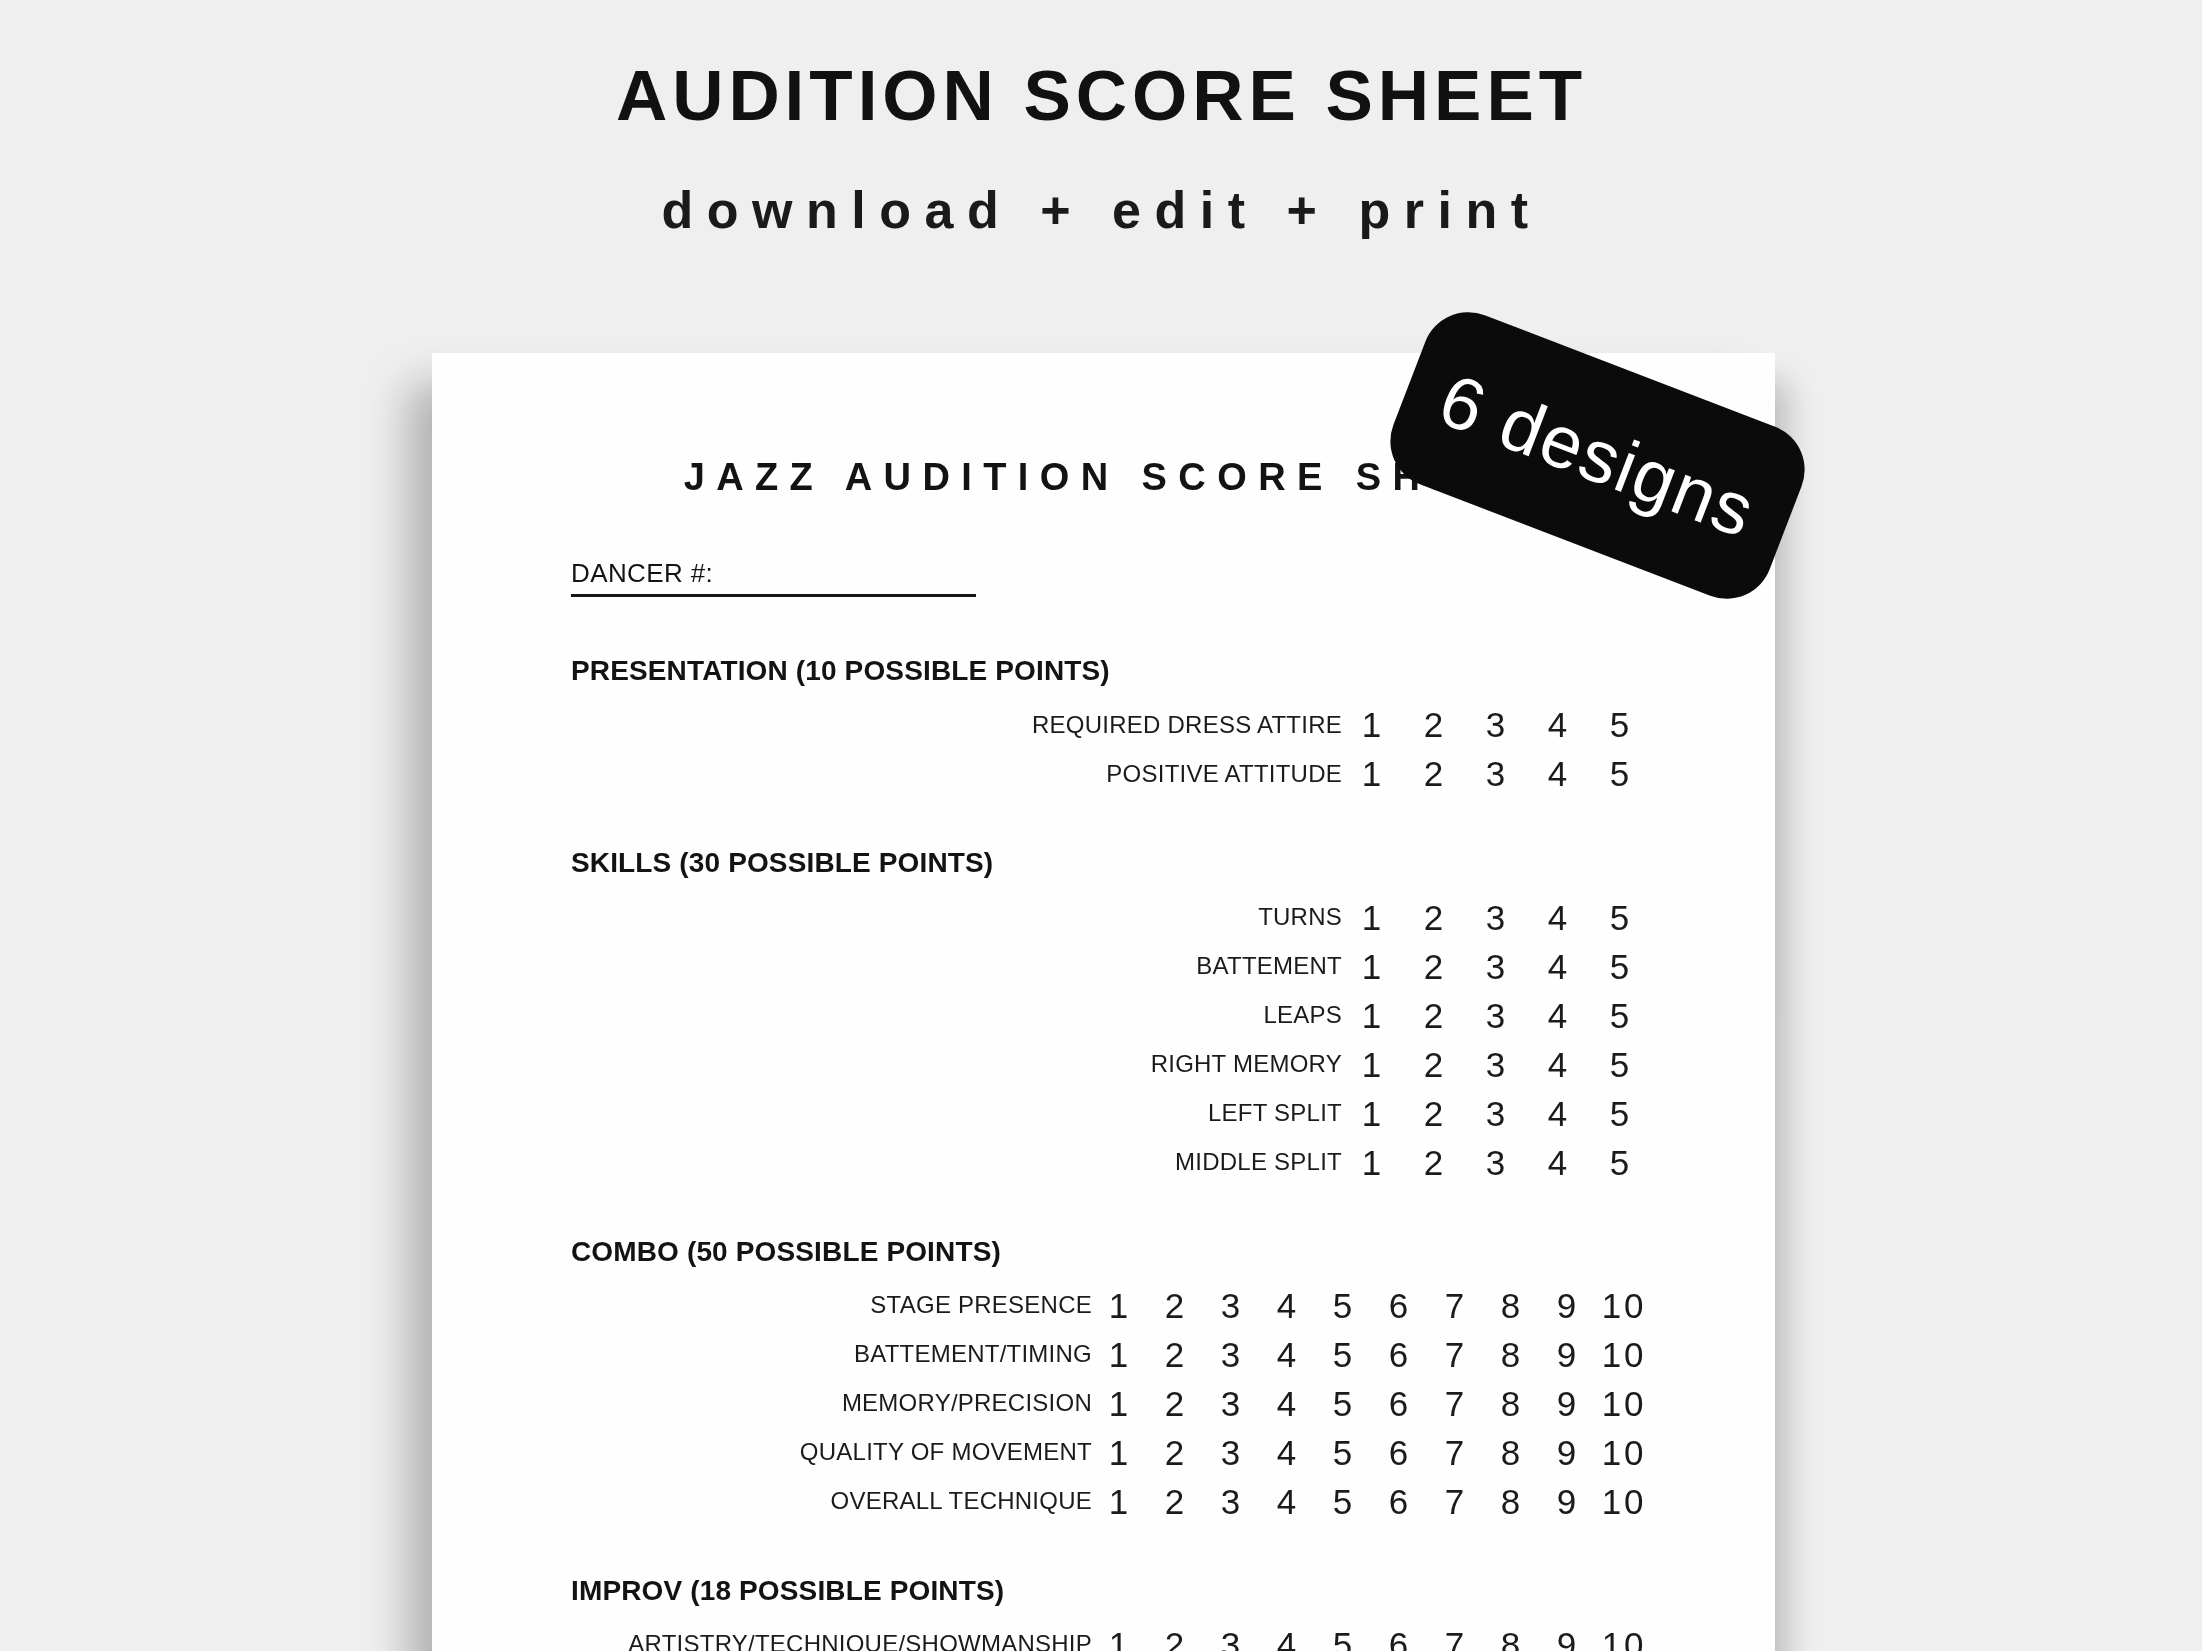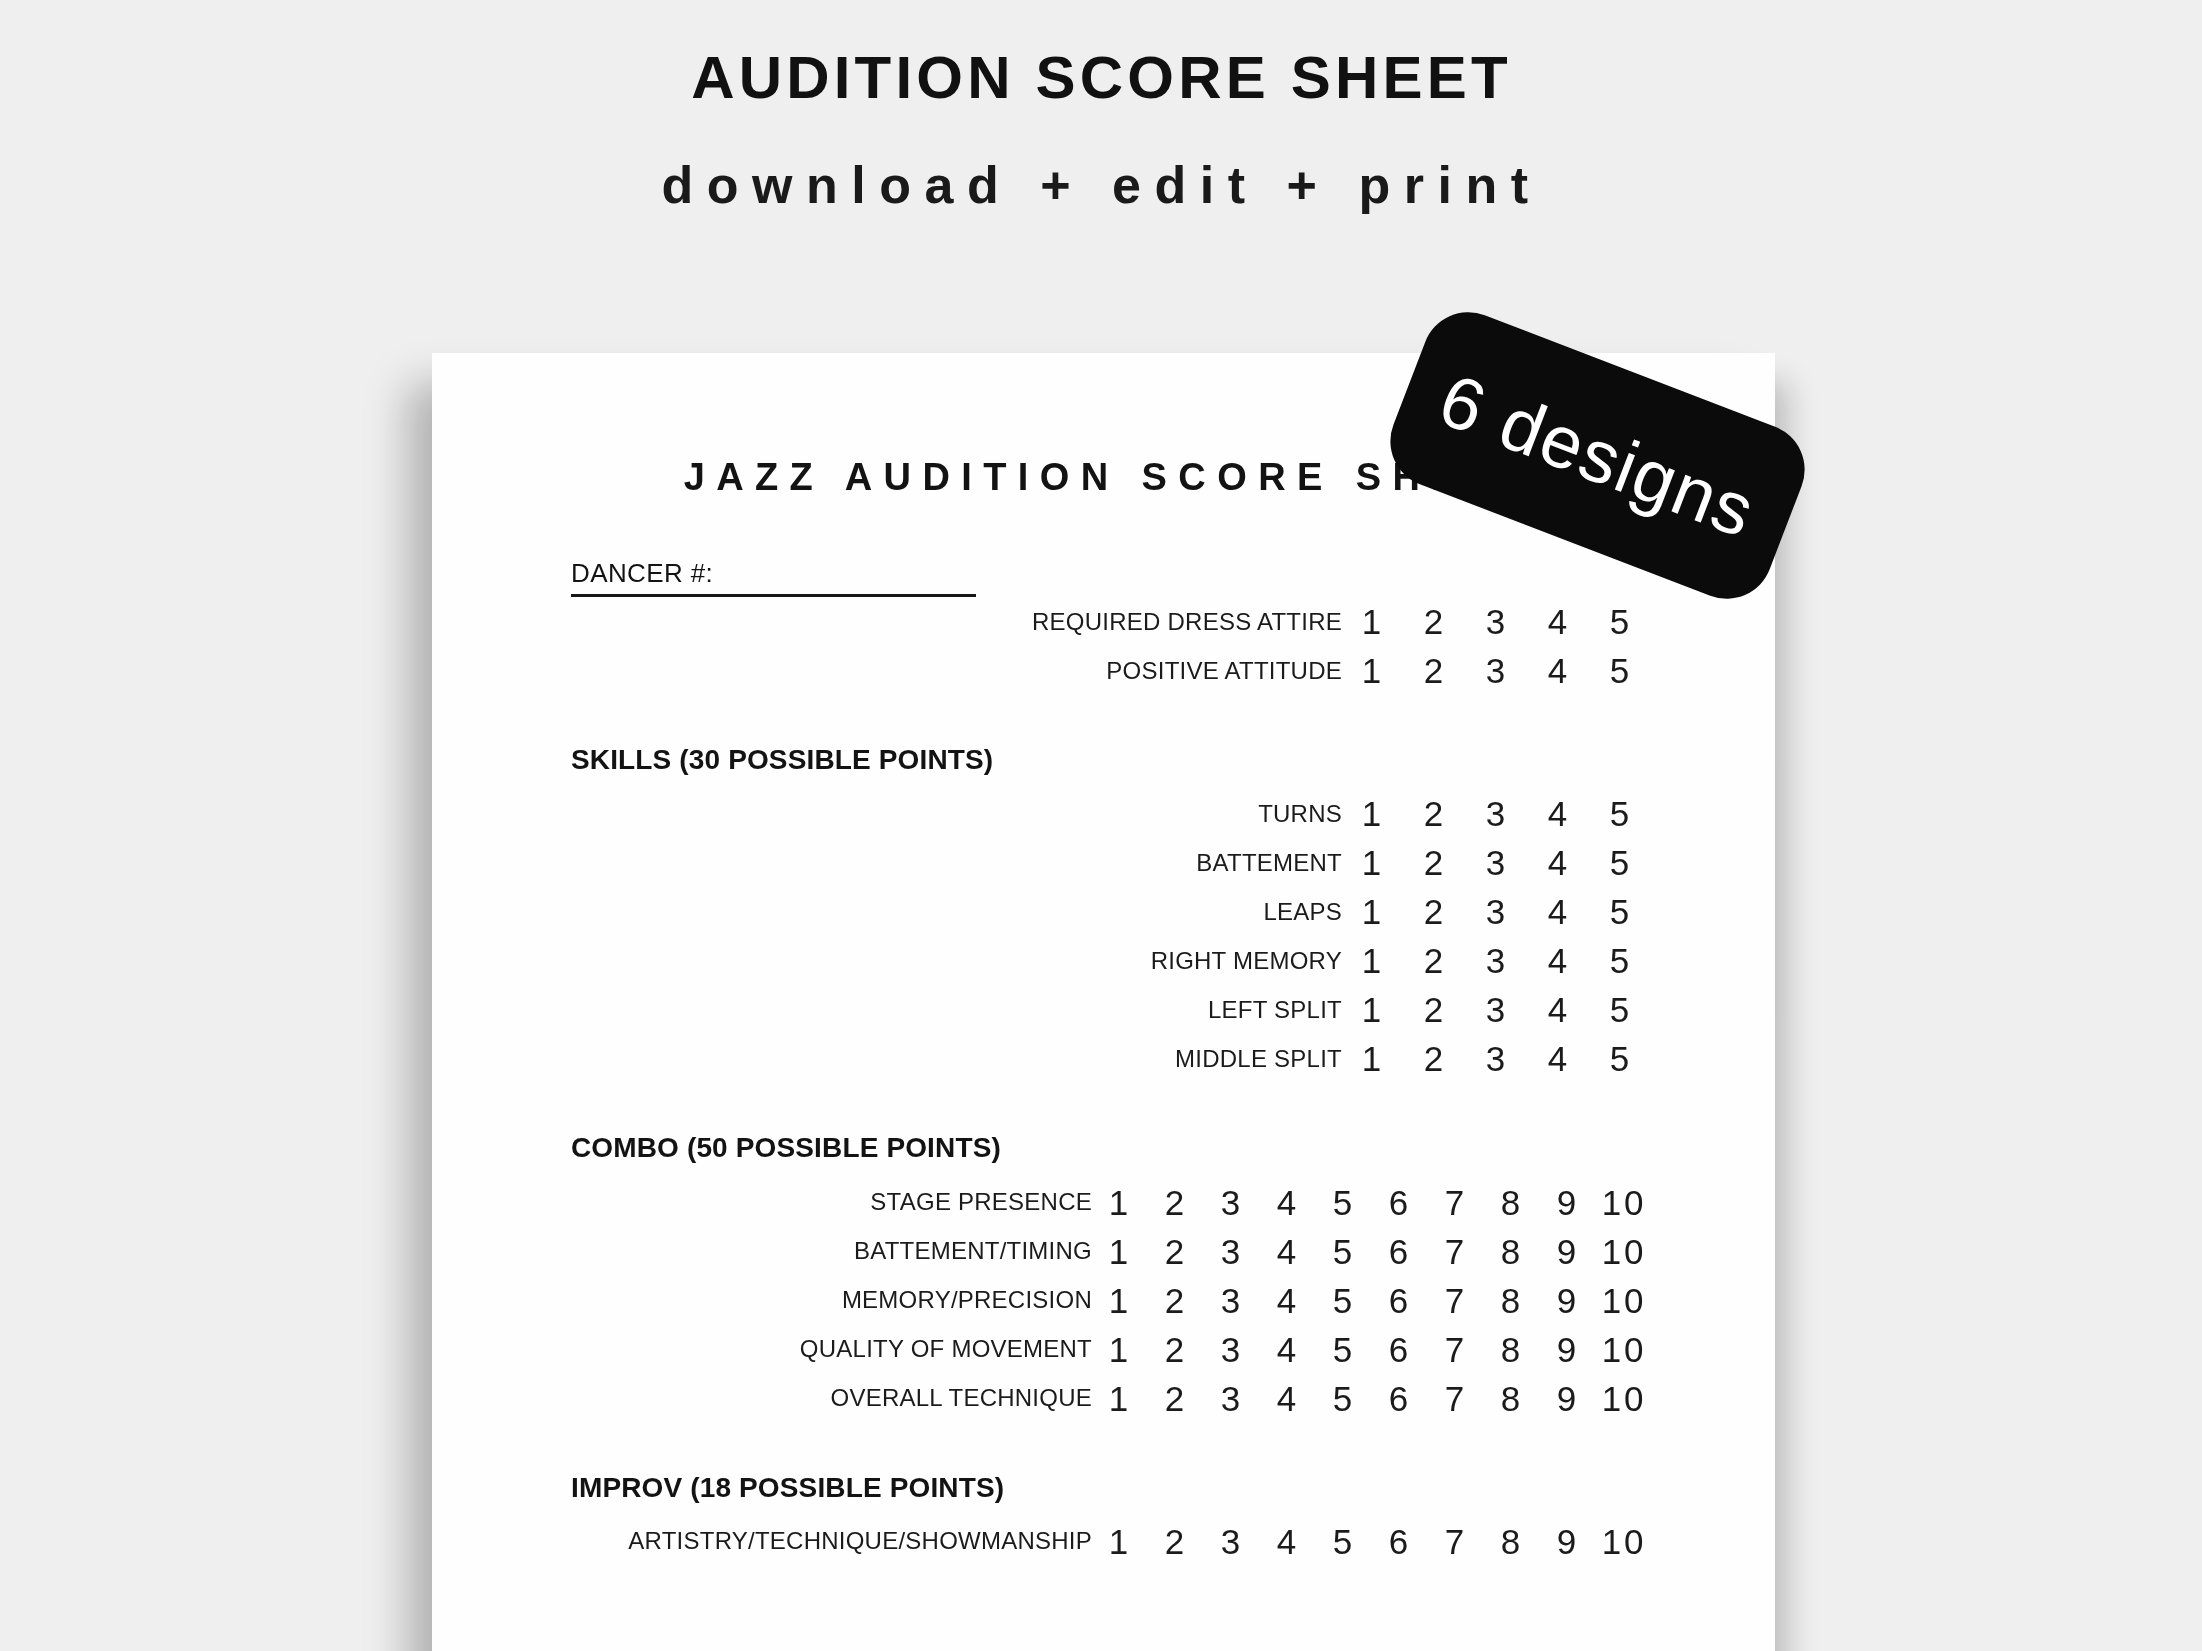--- a/index.html
+++ b/index.html
@@ -5,22 +5,22 @@
   html,body{margin:0;padding:0;}
   body{
     width:2203px;height:1652px;overflow:hidden;position:relative;
     background:#efefef;
     font-family:"Liberation Sans","DejaVu Sans",sans-serif;
     color:#161616;
   }
   
   .poster-header{position:absolute;top:0;left:0;width:2203px;text-align:center;z-index:1;}
   .poster-title{
-    margin:0;padding-top:43px;
-    font-size:60px;font-weight:800;letter-spacing:0.07em;line-height:1.15;
+    margin:12px;padding-top:43px;
+    font-size:71px;font-weight:800;letter-spacing:0.07em;line-height:1.15;
     color:#111;white-space:nowrap;
   }
   .poster-subtitle{
     margin-top:43px;
     font-size:52px;font-weight:700;letter-spacing:0.26em;
     color:#1a1a1a;white-space:nowrap;
   }
   
   .paper{
     position:absolute;left:432px;top:353px;width:1343px;height:1549px;
@@ -80,20 +80,21 @@
 <div class="paper">
   <div class="content">
     <div class="doc-title">JAZZ AUDITION SCORE SHEET</div>
     <div class="fields">
       <div class="field field-dancer">
         <span>DANCER #:</span>
       </div>
     </div>
     <div id="sections">
         <div class="section">
+          <div class="section-heading">PRESENTATION (10 POSSIBLE POINTS)</div>
           <div class="score-row">
             <span class="criterion">REQUIRED DRESS ATTIRE</span>
             <div class="scale">
               <span class="opt opt-5">1</span>
               <span class="opt opt-5">2</span>
               <span class="opt opt-5">3</span>
               <span class="opt opt-5">4</span>
               <span class="opt opt-5">5</span>
             </div>
           </div>

